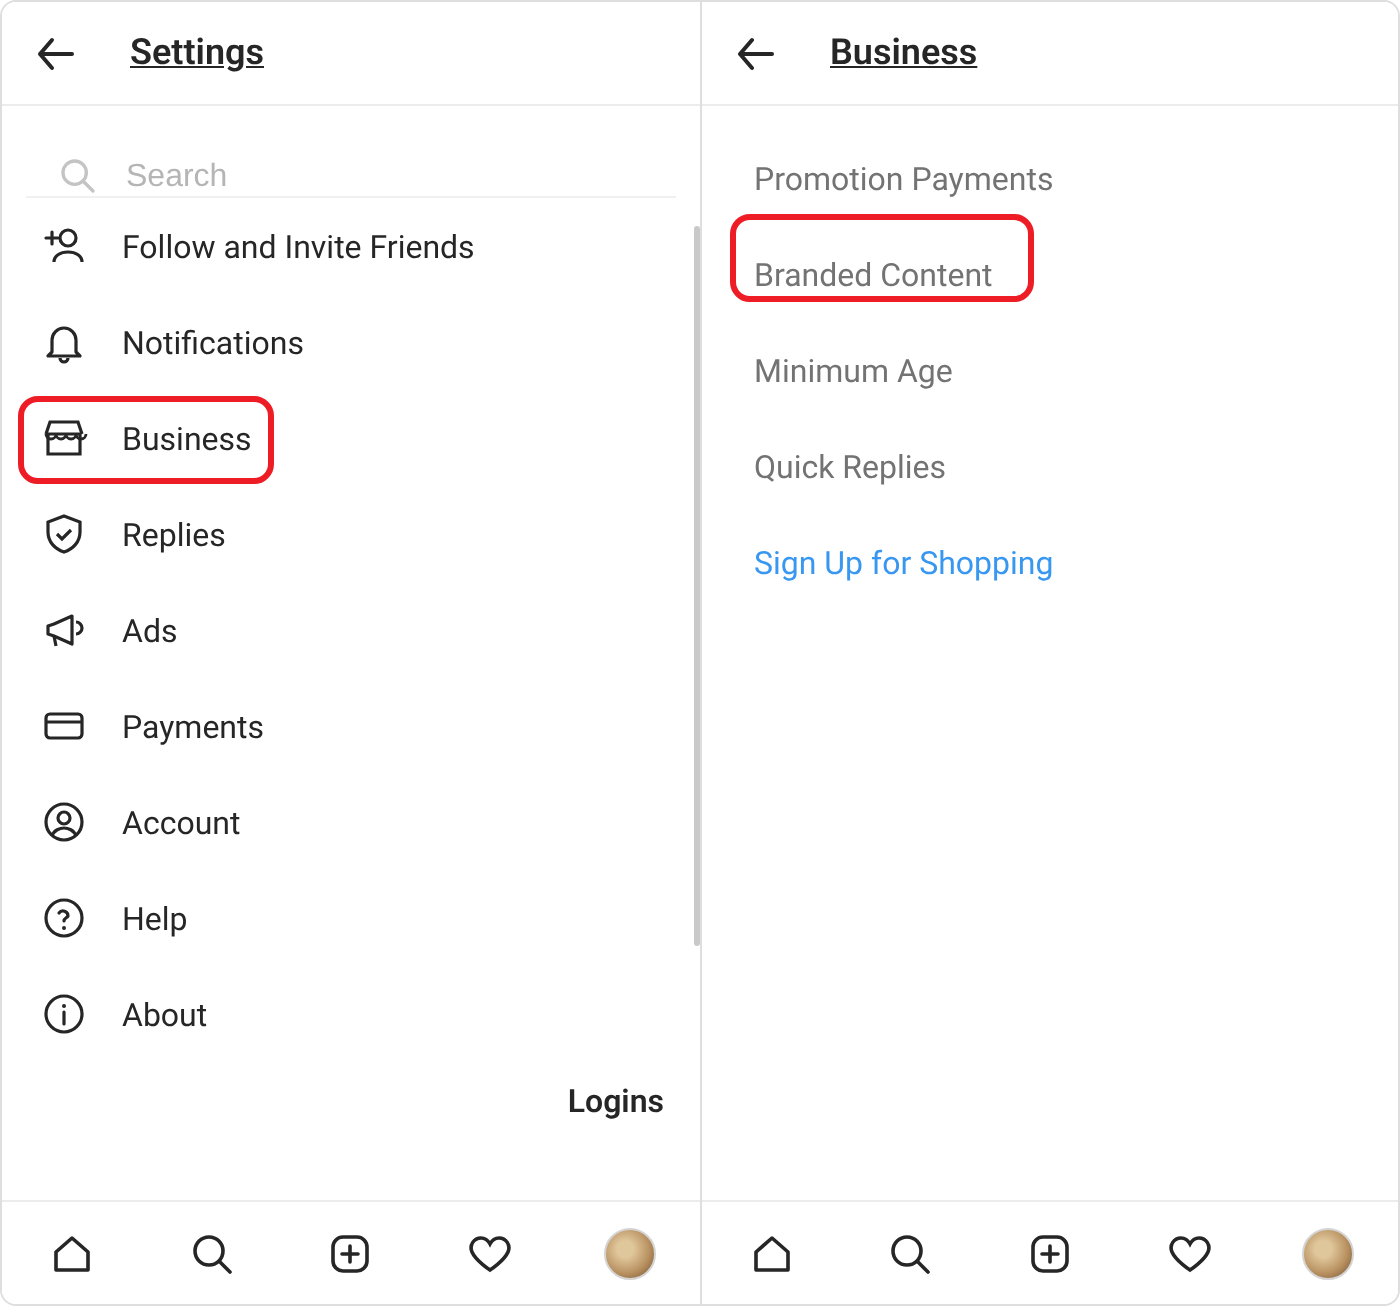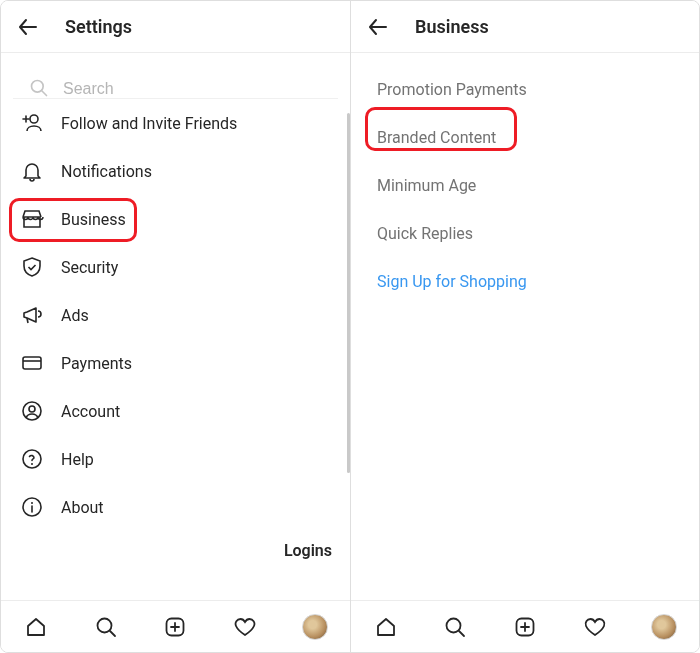--- a/index.html
+++ b/index.html
@@ -29,20 +29,21 @@
     display: flex;
     align-items: center;
     height: 52px;
     padding: 0 10px;
     border-bottom: 1px solid #ececec;
   }
   .header .title {
     font-weight: 600;
     font-size: 18px;
     margin-left: 20px;
+    text-decoration: underline;
   }
   .back-btn {
     width: 34px; height: 34px;
     display: flex; align-items: center; justify-content: center;
     cursor: pointer;
   }
   .content {
     flex: 1;
     overflow: hidden;
     position: relative;
@@ -192,21 +193,21 @@
         </div>
 
 
         <div class="menu-item">
           <span class="icon">
             <svg width="24" height="24" viewBox="0 0 24 24">
                 <path d="M12 3l8 3v5c0 5-3.5 8.5-8 10-4.5-1.5-8-5-8-10V6l8-3Z" stroke="#262626" stroke-width="1.6" fill="none"></path>
                 <path d="M8.5 12l2.5 2.5 4.5-4.5" stroke="#262626" stroke-width="1.6" fill="none"></path>
               </svg>
           </span>
-          <span>Security</span>
+          <span>Replies</span>
         </div>
 
         <div class="menu-item">
           <span class="icon">
             <svg width="24" height="24" viewBox="0 0 24 24">
                 <path d="M4 10v4l3 1 9 4V5L7 9 4 10Z" stroke="#262626" stroke-width="1.6" fill="none" stroke-linejoin="round"></path>
                 <path d="M18 8a3 3 0 0 1 0 6" stroke="#262626" stroke-width="1.6" fill="none"></path>
                 <path d="M7 15l1 5" stroke="#262626" stroke-width="1.6" fill="none"></path>
               </svg>
           </span>

